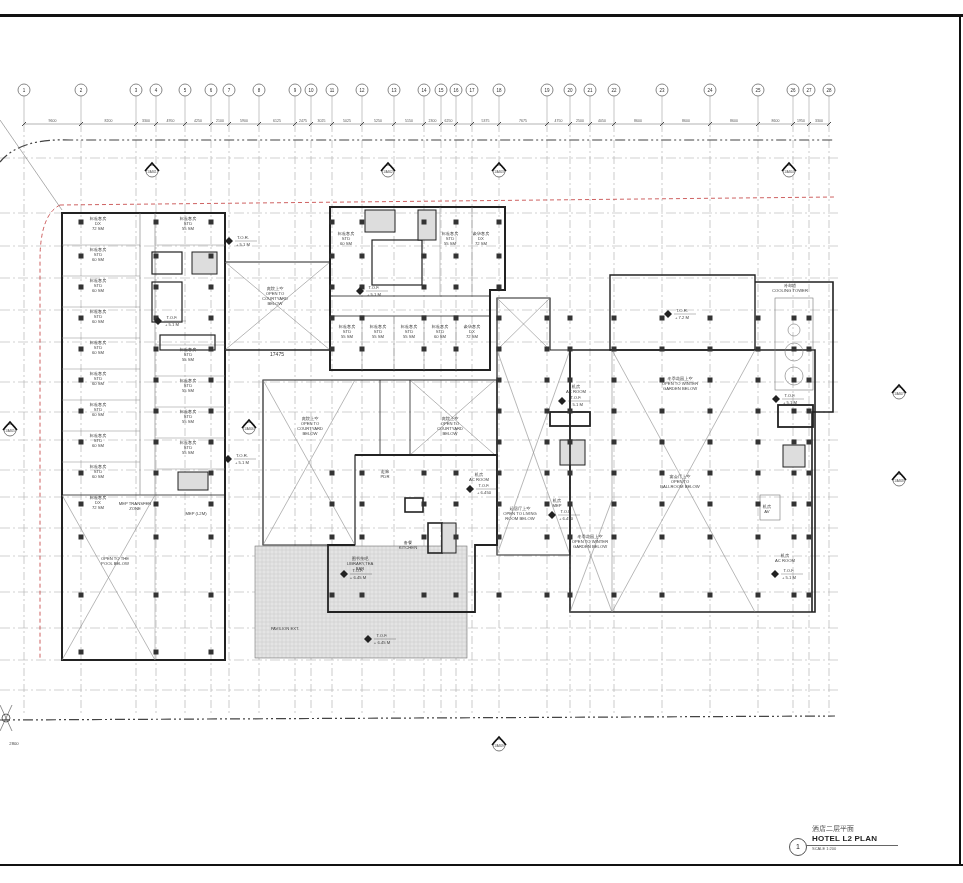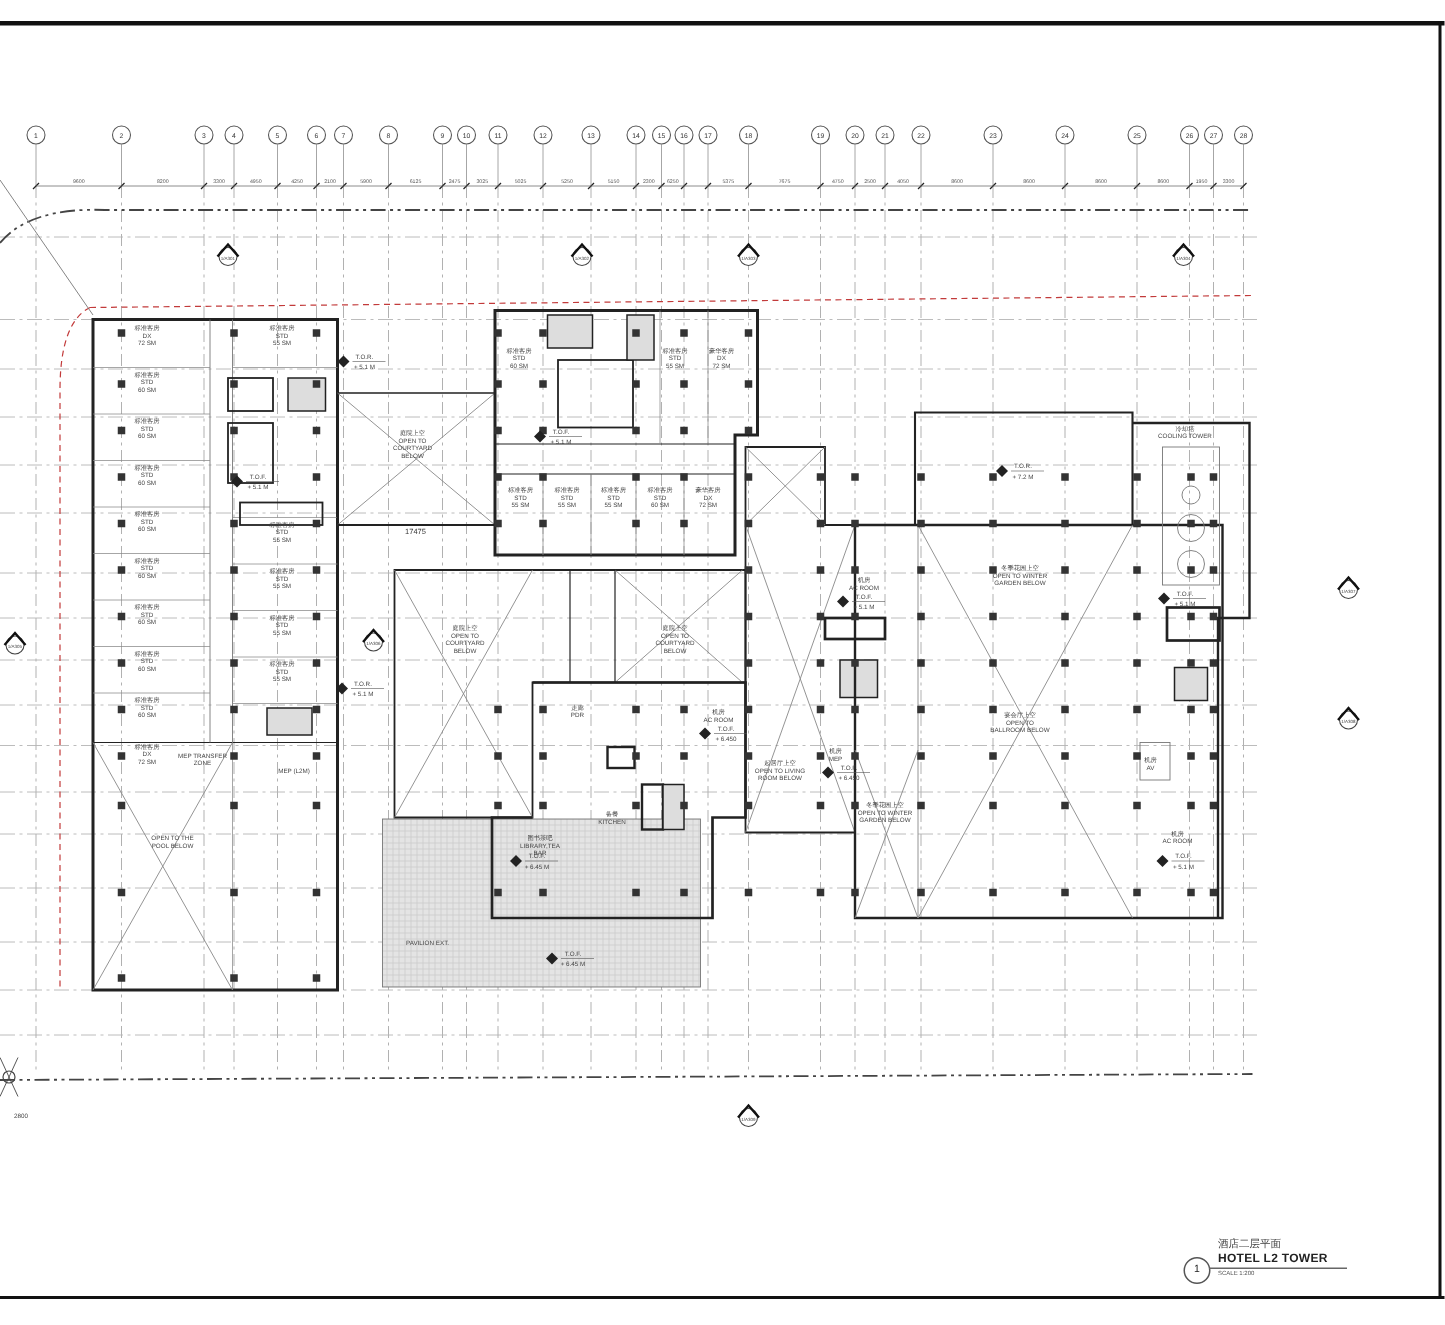--- a/index.html
+++ b/index.html
@@ -868,16 +868,16 @@
           <text x="499" y="747" font-size="3" fill="#444" text-anchor="middle">1/A309</text>
         </g>
       </g>
 
     <text class="lbl-b" x="277" y="356">17475</text>
     <text class="lbl" x="14" y="745">2800</text>
   </svg>
 
   <div class="tb-num">1</div>
   <div class="tb-cn">酒店二层平面</div>
-  <div class="tb-title">HOTEL L2 TOWER</div>
+  <div class="tb-title">HOTEL L2 PLAN</div>
   <div class="tb-line"></div>
   <div class="tb-scale">SCALE 1:200</div>
 </div>
 
 </body></html>

